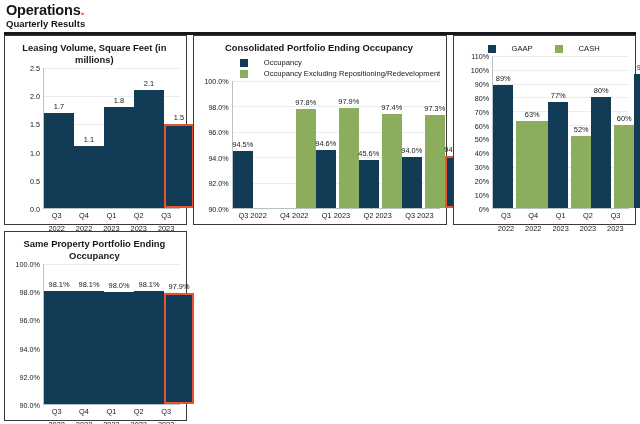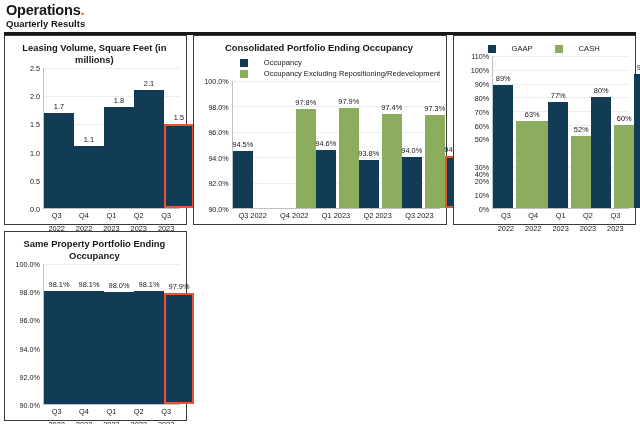--- a/index.html
+++ b/index.html
@@ -224,21 +224,21 @@
                 </div>
                 <div class="bar-wrap">
                   <div class="bar green" style="height: 79%;">
                     <span class="dl">97.9%</span>
                   </div>
                 </div>
               </div>
               <div class="group">
                 <div class="bar-wrap">
                   <div class="bar navy" style="height: 38%;">
-                    <span class="dl">93.8%</span>
+                    <span class="dl">45.6%</span>
                   </div>
                 </div>
                 <div class="bar-wrap">
                   <div class="bar green" style="height: 74%;">
                     <span class="dl">97.4%</span>
                   </div>
                 </div>
               </div>
               <div class="group">
                 <div class="bar-wrap">
@@ -286,21 +286,21 @@
           <span class="swatch sw-green"></span>
           <span class="legend-label">CASH</span>
         </div>
       </div>
       <div class="plot">
         <div class="ylab">
             <span style="top: 100%;">0%</span>
             <span style="top: 90.9091%;">10%</span>
             <span style="top: 81.8182%;">20%</span>
             <span style="top: 72.7273%;">30%</span>
-            <span style="top: 63.6364%; margin-top: 21px;">40%</span>
+            <span style="top: 63.6364%;">40%</span>
             <span style="top: 54.5455%;">50%</span>
             <span style="top: 45.4545%;">60%</span>
             <span style="top: 36.3636%;">70%</span>
             <span style="top: 27.2727%;">80%</span>
             <span style="top: 18.1818%;">90%</span>
             <span style="top: 9.09091%;">100%</span>
             <span style="top: 0%;">110%</span>
           </div>
         <div class="canvas">
           <div class="gridlines">

